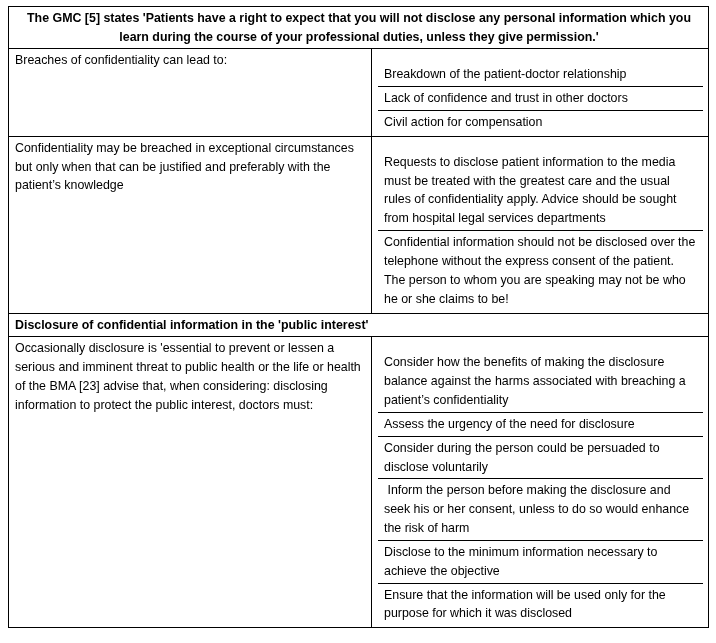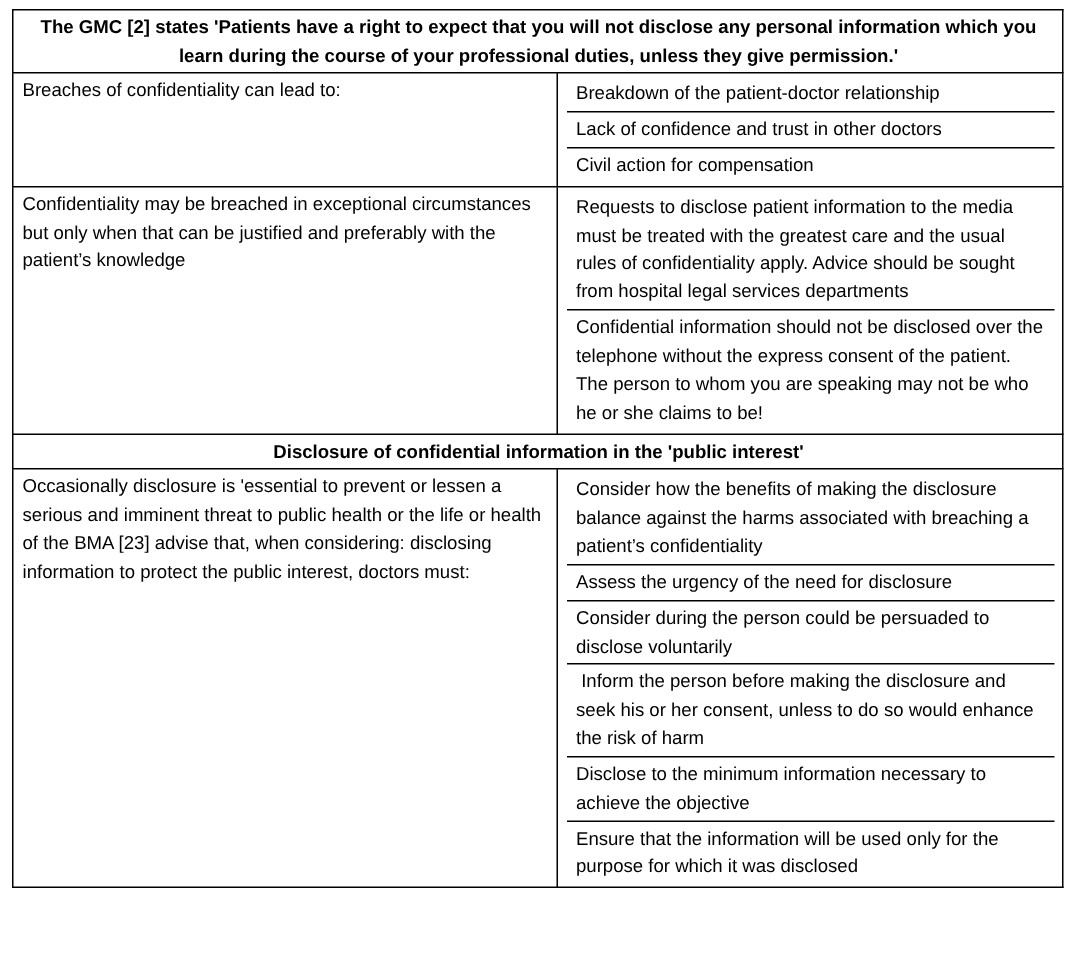--- a/index.html
+++ b/index.html
@@ -37,29 +37,30 @@
   col.c-right { width: 337px; }
 
   
   td.banner {
     text-align: center;
     font-weight: bold;
     padding: 3px 8px 3px 8px;
     line-height: 1.5;
   }
   td.banner-sub {
-    text-align: center;
+    text-align: left;
     font-weight: bold;
     padding: 2px 8px 2px 8px;
   }
   
   table.inner {
     width: 100%;
     border-collapse: collapse;
     table-layout: fixed;
+    margin-top: 12px;
   }
   table.inner td {
     border: 0;
     border-bottom: 1px solid #000000;
     padding: 2px 5px 2px 6px;
     vertical-align: top;
   }
   table.inner tr:last-child td {
     border-bottom: 0;
   }
@@ -73,21 +74,21 @@
 
 <div id="doc-root">
   <table class="conf-table">
     <colgroup>
       <col class="c-left">
       <col class="c-right">
     </colgroup>
     <tbody>
 
       <tr>
-        <td class="banner" colspan="2">The GMC [2] states 'Patients have a right to expect that you will not disclose any personal information which you learn during the course of your professional duties, unless they give permission.'</td>
+        <td class="banner" colspan="2">The GMC [5] states 'Patients have a right to expect that you will not disclose any personal information which you learn during the course of your professional duties, unless they give permission.'</td>
       </tr>
 
       <tr>
         <td>Breaches of confidentiality can lead to:</td>
         <td class="nest">
           <table class="inner">
             <tbody>
               <tr>
                 <td>Breakdown of the patient-doctor relationship</td>
               </tr>

